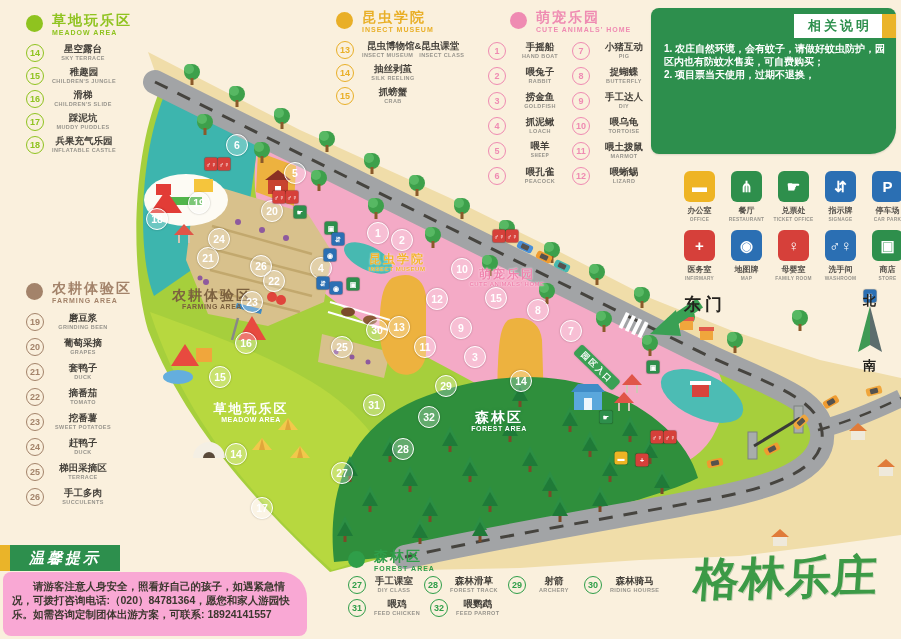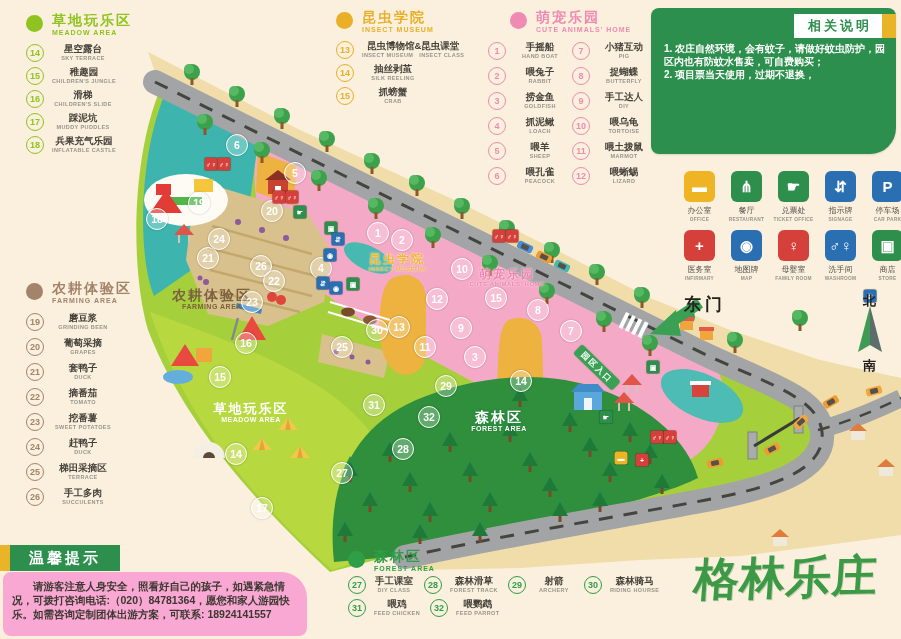--- a/index.html
+++ b/index.html
@@ -35,27 +35,27 @@
   .notice-accent{width:14px;background:#eab429;}
   .notice-lines{position:absolute;left:13px;top:34px;width:224px;color:#fff;font-size:10px;
                 line-height:13.2px;font-weight:bold;}
 
   
   .fac-grid{position:absolute;left:676px;top:171px;display:grid;grid-template-columns:repeat(5,47px);
             grid-auto-rows:59px;}
   .fac{display:flex;flex-direction:column;align-items:center;}
   .fac-ic{width:31px;height:31px;border-radius:6px;background:var(--c);color:#fff;display:flex;
           align-items:center;justify-content:center;font-size:15px;font-weight:bold;}
-  .fac-zh{font-size:8px;font-weight:normal;color:#55514b;margin-top:3px;}
+  .fac-zh{font-size:8px;font-weight:bold;color:#55514b;margin-top:3px;}
   .fac-en{font-size:4.8px;font-weight:bold;color:#97948c;letter-spacing:.3px;margin-top:1px;}
 
   
   .tips-accent{position:absolute;left:0;top:545px;width:10px;height:26px;background:#eab429;}
   .tips-head{position:absolute;left:10px;top:545px;width:110px;height:26px;background:#2d8f4d;color:#fff;
-             display:flex;align-items:center;justify-content:center;font-size:15px;font-weight:bold;letter-spacing:3px;}
+             display:flex;align-items:center;justify-content:center;font-size:15px;font-weight:bold;letter-spacing:3px;font-style:italic;}
   .tips-body{position:absolute;left:3px;top:572px;width:286px;height:57px;background:#f9a8d4;
              border-radius:8px 26px 8px 8px;padding:7px 9px 0 9px;}
   .tips-text{font-size:10.5px;line-height:14px;color:#3c382f;font-weight:bold;text-indent:2em;}
 
   
   .logo{position:absolute;left:676px;top:548px;width:220px;text-align:center;
         font-family:"Liberation Serif",serif;font-weight:bold;font-size:45px;color:#3c9a46;
         letter-spacing:1px;transform:rotate(-1deg) skewX(-5deg);text-shadow:1px 1px 0 rgba(40,110,50,.25);}
 
   
@@ -705,21 +705,21 @@
         <div class="lg-item">
           <span class="lg-num">4</span>
           <span class="lg-txt" style="min-width:52px;">
               <span class="lg-zh">抓泥鳅</span>
               <span class="lg-en">LOACH</span>
             </span>
         </div>
 
         <div class="lg-item">
           <span class="lg-num">5</span>
-          <span class="lg-txt" style="min-width:52px;">
+          <span class="lg-txt" style="min-width:52px;font-family:Liberation Mono, monospace;">
               <span class="lg-zh">喂羊</span>
               <span class="lg-en">SHEEP</span>
             </span>
         </div>
 
         <div class="lg-item">
           <span class="lg-num">6</span>
           <span class="lg-txt" style="min-width:52px;">
               <span class="lg-zh">喂孔雀</span>
               <span class="lg-en">PEACOCK</span>

